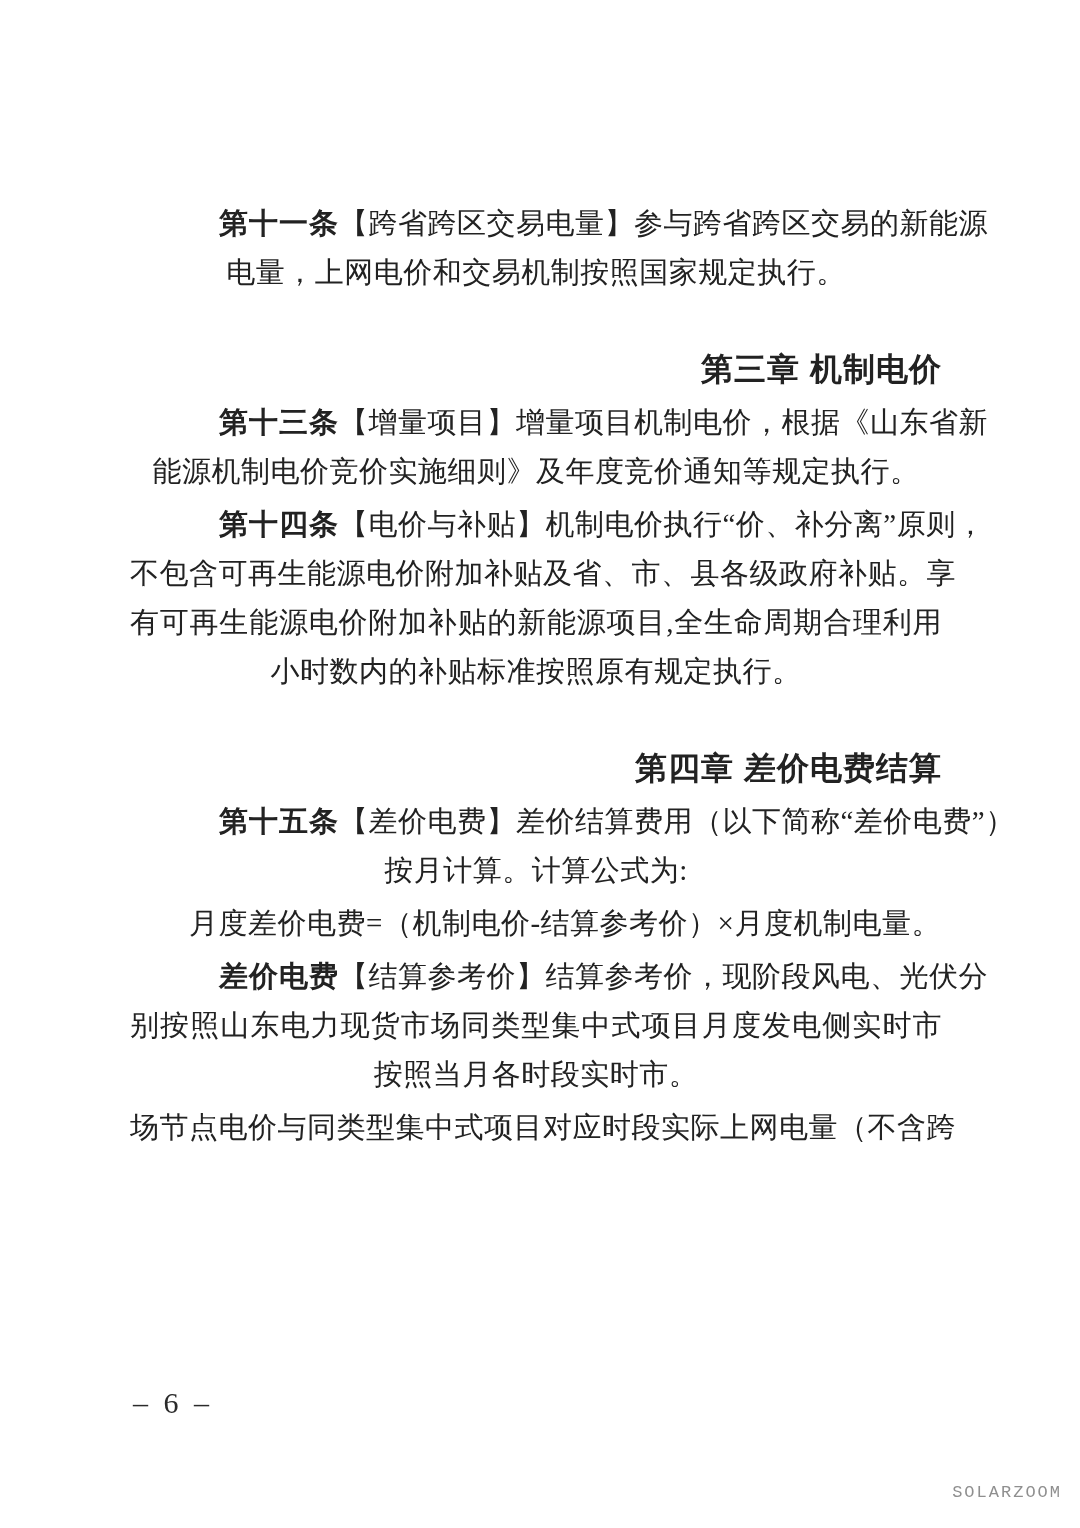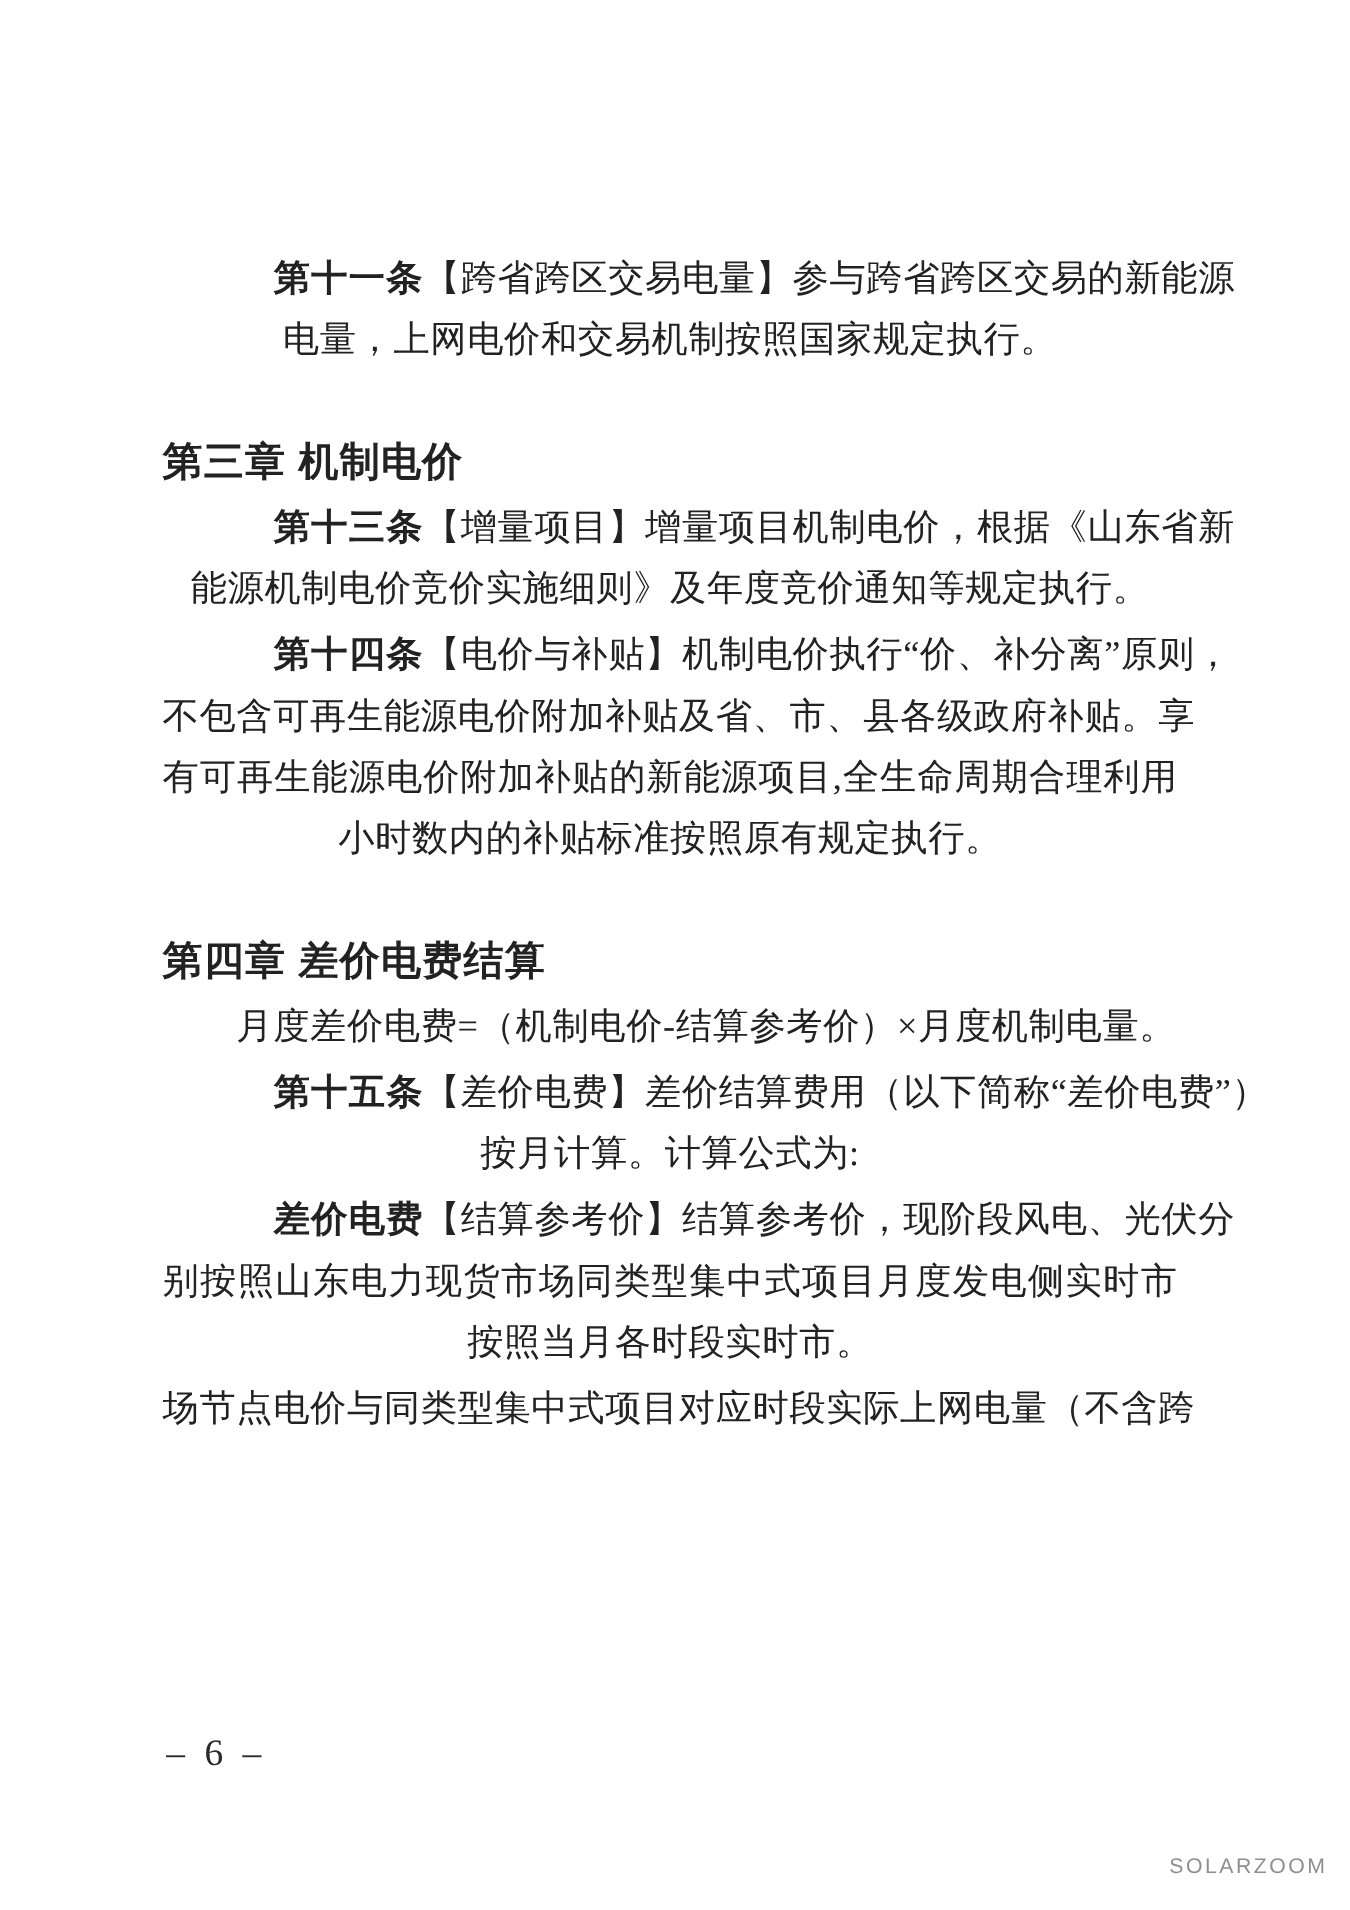--- a/index.html
+++ b/index.html
@@ -40,38 +40,38 @@
     font-weight: bold;
     font-family: "Liberation Sans", "DejaVu Sans", sans-serif;
     letter-spacing: 1px;
     margin-left: 31px;
   }
   .heading {
     font-weight: bold;
     font-family: "Liberation Sans", "DejaVu Sans", sans-serif;
     font-size: 32px;
     line-height: 49px;
-    text-align: left;
+    text-align: right;
     margin: 48px 0 4px 0;
     letter-spacing: 1px;
   }
   .page-number {
     position: absolute;
     left: 133px;
     top: 1378px;
     font-size: 30px;
     line-height: 49px;
     letter-spacing: 4px;
     color: #2a2a2a;
   }
   .watermark {
     position: absolute;
     right: 18px;
     top: 1483px;
-    font-family: Liberation Sans, sans-serif;
+    font-family: Liberation Mono, monospace;
     font-size: 17px;
     letter-spacing: 2px;
     color: #8f8f8f;
   }
 </style>
 </head>
 <body>
 
 <div class="page">
   <div class="doc-body">
@@ -85,25 +85,25 @@
         <div class="line"><span>能源机制电价竞价实施细则》及年度竞价通知等规定执行。</span></div>
       </div>
       <div class="para">
         <div class="line fill indent"><span class="lead">第十四条</span><span>【电价与补贴】机制电价执行“价、补分离”原则，</span></div>
         <div class="line fill"><span>不包含可再生能源电价附加补贴及省、市、县各级政府补贴。享</span></div>
         <div class="line fill"><span>有可再生能源电价附加补贴的新能源项目,全生命周期合理利用</span></div>
         <div class="line"><span>小时数内的补贴标准按照原有规定执行。</span></div>
       </div>
       <div class="heading">第四章 差价电费结算</div>
       <div class="para">
-        <div class="line indent"><span>月度差价电费=（机制电价-结算参考价）×月度机制电量。</span></div>
+        <div class="line fill indent"><span class="lead">第十五条</span><span>【差价电费】差价结算费用（以下简称“差价电费”）</span></div>
+        <div class="line"><span>按月计算。计算公式为:</span></div>
       </div>
       <div class="para">
-        <div class="line fill indent"><span class="lead">第十五条</span><span>【差价电费】差价结算费用（以下简称“差价电费”）</span></div>
-        <div class="line"><span>按月计算。计算公式为:</span></div>
+        <div class="line indent"><span>月度差价电费=（机制电价-结算参考价）×月度机制电量。</span></div>
       </div>
       <div class="para">
         <div class="line fill indent"><span class="lead">差价电费</span><span>【结算参考价】结算参考价，现阶段风电、光伏分</span></div>
         <div class="line fill"><span>别按照山东电力现货市场同类型集中式项目月度发电侧实时市</span></div>
         <div class="line"><span>按照当月各时段实时市。</span></div>
       </div>
       <div class="para">
         <div class="line fill"><span>场节点电价与同类型集中式项目对应时段实际上网电量（不含跨</span></div>
       </div>
     </div>

